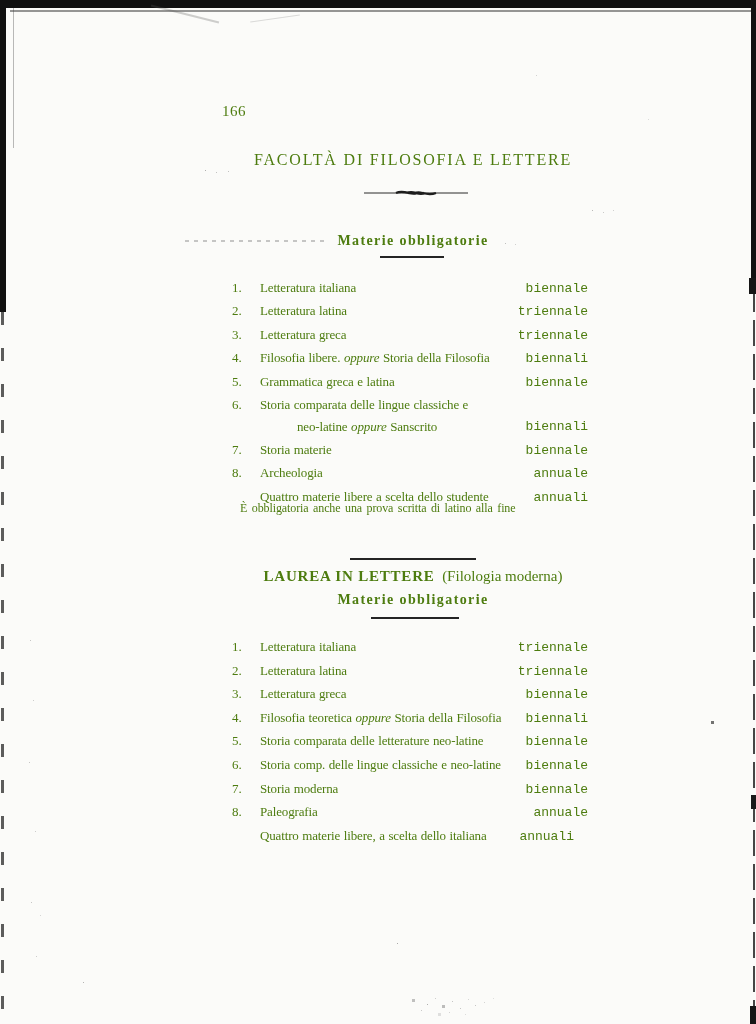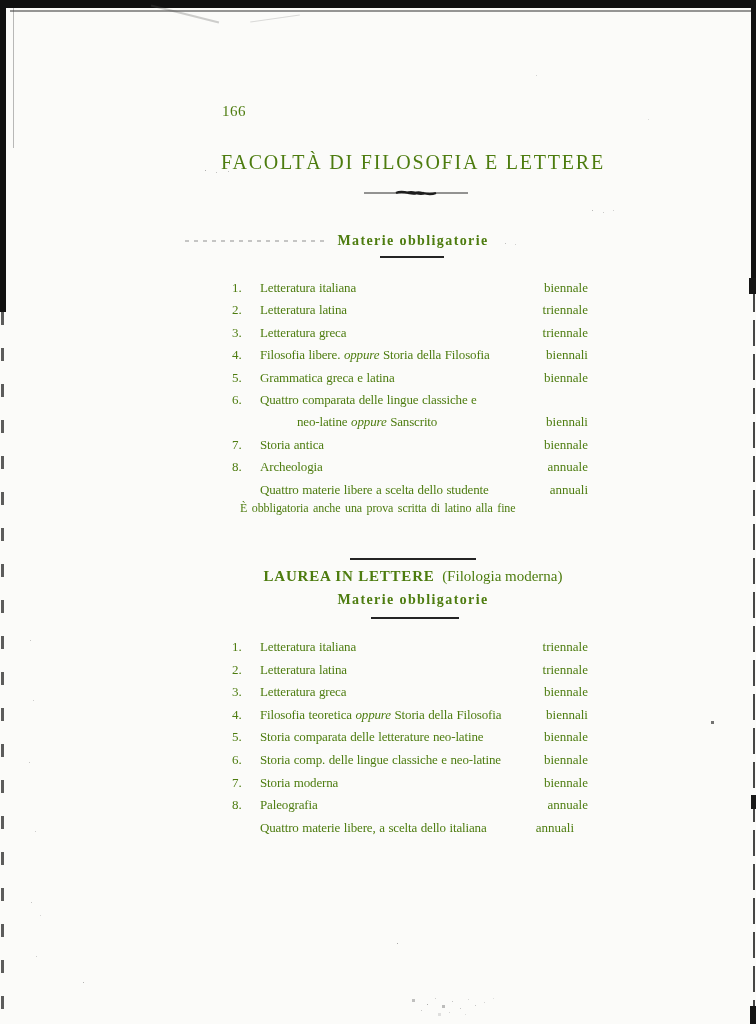--- a/index.html
+++ b/index.html
@@ -52,40 +52,40 @@
       8px 6px 0 1px rgba(120,120,120,.45), 22px 10px 0 0 rgba(100,100,100,.5),
       30px 4px 0 0 rgba(140,140,140,.4), 38px 12px 0 1px rgba(110,110,110,.45),
       47px 7px 0 0 rgba(130,130,130,.45), 55px 14px 0 0 rgba(120,120,120,.4),
       63px 5px 0 0 rgba(150,150,150,.35), 70px 11px 0 0 rgba(120,120,120,.4),
       79px 8px 0 0 rgba(140,140,140,.35), 16px 16px 0 0 rgba(130,130,130,.4),
       44px 18px 0 0 rgba(140,140,140,.35), 60px 20px 0 0 rgba(150,150,150,.3),
       34px 20px 0 1px rgba(160,160,160,.3), 88px 4px 0 0 rgba(160,160,160,.3);}
   
   .page-number{position:absolute;left:222px;top:103px;font-size:15px;letter-spacing:.5px;}
   .faculty-title{position:absolute;left:218px;top:151px;width:390px;text-align:center;
-    font-size:20px;letter-spacing:1.8px;white-space:nowrap;}
+    font-size:16px;letter-spacing:1.8px;white-space:nowrap;}
   .flourish{position:absolute;left:362px;top:187px;width:108px;height:12px;}
   .degree-heading{position:absolute;left:218px;width:390px;text-align:center;font-size:15px;white-space:nowrap;}
   .degree-heading .deg{font-weight:bold;letter-spacing:.8px;}
   .degree-heading .qual{font-weight:normal;}
   .h-s1{top:209px;} .h-s2{top:568px;}
   .subheading{position:absolute;left:218px;width:390px;text-align:center;
     font-weight:bold;font-size:14px;letter-spacing:1.4px;}
   .sub-s1{top:233px;} .sub-s2{top:592px;}
   .rule{position:absolute;height:2px;background:#242424;}
   .rule-s1{left:380px;top:256px;width:64px;}
   .rule-mid{left:350px;top:558px;width:126px;height:2px;}
   .rule-s2{left:371px;top:617px;width:88px;}
   .subject-list{position:absolute;left:218px;width:370px;font-size:13px;}
   .list-s1{top:277px;line-height:22.4px;}
   .list-s2{top:636px;line-height:22.6px;}
   .row{display:flex;align-items:baseline;}
   .row .num{flex:0 0 42px;box-sizing:border-box;padding-left:14px;}
   .row .name{flex:1 1 auto;letter-spacing:-.15px;word-spacing:.5px;white-space:nowrap;}
-  .row .val{flex:0 0 auto;margin-left:6px;}
+  .row .val{flex:0 0 auto;margin-left:6px;font-family:Liberation Mono, monospace;}
   .row-2line .name .l2{text-indent:37px;}
   .row-2line .val{align-self:flex-end;}
   .row-free .name{padding-left:42px;}
   .val-inset{margin-right:14px;}
   em{font-style:italic;}
   .note{position:absolute;left:220px;top:496px;width:368px;font-size:12px;
     line-height:24.6px;word-spacing:1.6px;letter-spacing:-.1px;}
   .note .indent{padding-left:20px;}
 </style>
 </head>
@@ -144,28 +144,28 @@
       <span class="val">biennali</span>
     </div>
     <div class="row">
       <span class="num">5.</span>
       <span class="name"><span>Grammatica greca e latina</span></span>
       <span class="val">biennale</span>
     </div>
     <div class="row row-2line">
       <span class="num">6.</span>
       <span class="name">
-        <div class="l1">Quattro comparata delle lingue classiche e</div>
+        <div class="l1">Storia comparata delle lingue classiche e</div>
         <div class="l2"><span>neo-latine </span><em>oppure</em><span> Sanscrito</span></div>
       </span>
       <span class="val">biennali</span>
     </div>
     <div class="row">
       <span class="num">7.</span>
-      <span class="name"><span>Storia antica</span></span>
+      <span class="name"><span>Storia materie</span></span>
       <span class="val">biennale</span>
     </div>
     <div class="row">
       <span class="num">8.</span>
       <span class="name"><span>Archeologia</span></span>
       <span class="val">annuale</span>
     </div>
     <div class="row row-free">
       <span class="name">Quattro materie libere a scelta dello studente</span>
       <span class="val">annuali</span>

